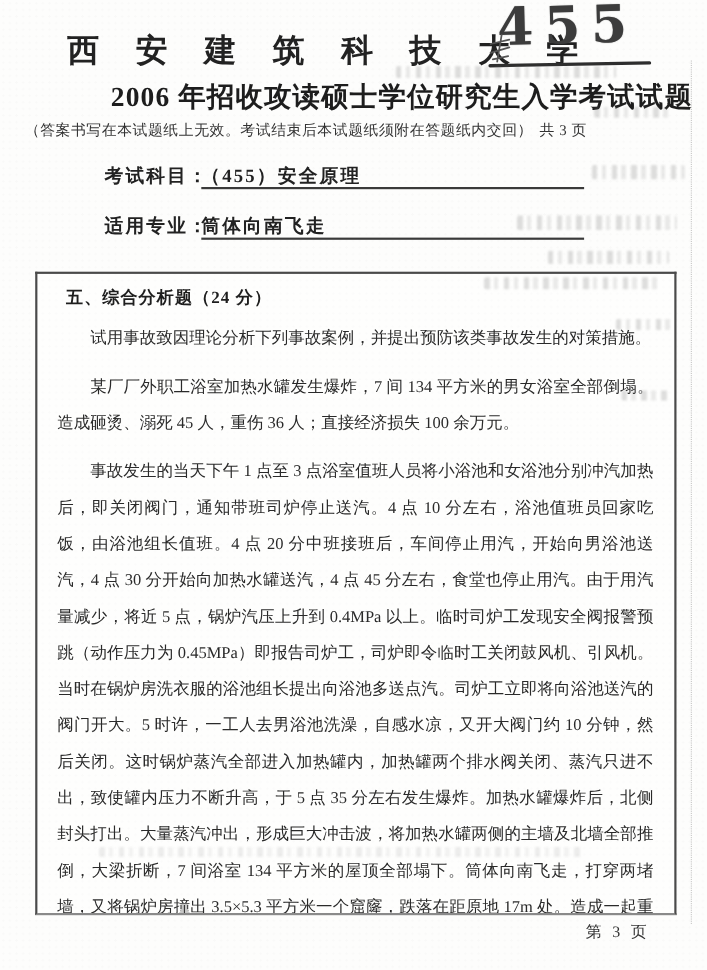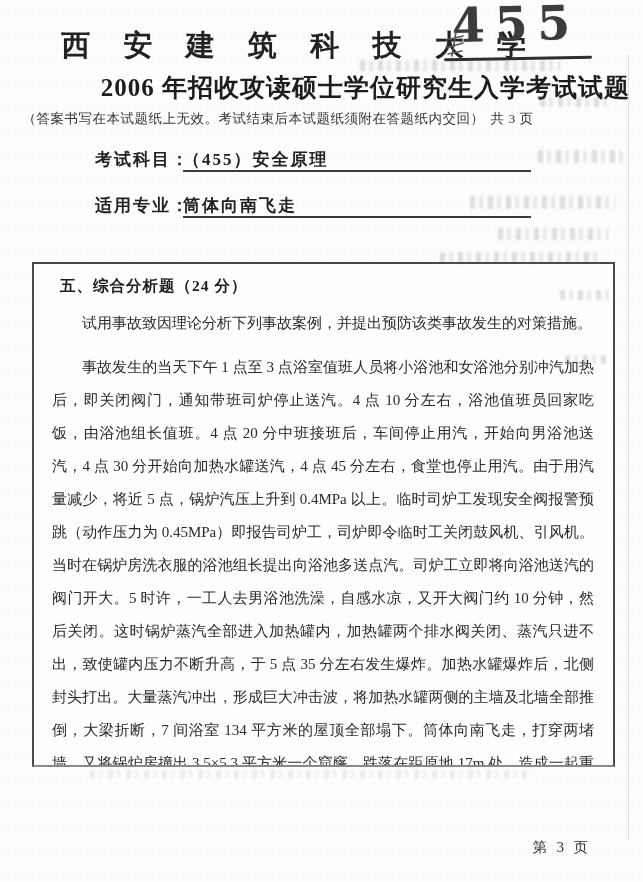--- a/index.html
+++ b/index.html
@@ -60,21 +60,21 @@
   .field .rule{
     position:absolute;left:88px;top:22px;width:348px;height:2px;
     background:#3a3a3a;
   }
   .field .value{
     position:absolute;left:88px;top:0;width:348px;
     font-weight:bold;letter-spacing:2px;
   }
   
   .qbox{
-    position:absolute;left:32px;top:262px;width:583px;height:505px;
+    position:absolute;left:32px;top:247px;width:583px;height:585px;
     border:2px solid #4a4a4a;
     border-bottom-color:#8a8a8a;
     box-sizing:border-box;
     background:rgba(255,255,255,.35);
     overflow:hidden;
   }
   .qbox .heading{
     margin:12px 0 0 26px;
     font-size:15.5px;font-weight:bold;color:#1e1e1e;
     letter-spacing:1px;line-height:20px;
@@ -142,20 +142,21 @@
   <div class="field major">
     <span class="label">适用专业：</span>
     <span class="rule"></span>
     <span class="value">筒体向南飞走</span>
   </div>
 
   <div class="qbox">
     <div class="heading">五、综合分析题（24 分）</div>
     <div class="body">
       <p>试用事故致因理论分析下列事故案例，并提出预防该类事故发生的对策措施。</p>
+      <p>某厂厂外职工浴室加热水罐发生爆炸，7 间 134 平方米的男女浴室全部倒塌。造成砸烫、溺死 45 人，重伤 36 人；直接经济损失 100 余万元。</p>
       <p>事故发生的当天下午 1 点至 3 点浴室值班人员将小浴池和女浴池分别冲汽加热后，即关闭阀门，通知带班司炉停止送汽。4 点 10 分左右，浴池值班员回家吃饭，由浴池组长值班。4 点 20 分中班接班后，车间停止用汽，开始向男浴池送汽，4 点 30 分开始向加热水罐送汽，4 点 45 分左右，食堂也停止用汽。由于用汽量减少，将近 5 点，锅炉汽压上升到 0.4MPa 以上。临时司炉工发现安全阀报警预跳（动作压力为 0.45MPa）即报告司炉工，司炉即令临时工关闭鼓风机、引风机。当时在锅炉房洗衣服的浴池组长提出向浴池多送点汽。司炉工立即将向浴池送汽的阀门开大。5 时许，一工人去男浴池洗澡，自感水凉，又开大阀门约 10 分钟，然后关闭。这时锅炉蒸汽全部进入加热罐内，加热罐两个排水阀关闭、蒸汽只进不出，致使罐内压力不断升高，于 5 点 35 分左右发生爆炸。加热水罐爆炸后，北侧封头打出。大量蒸汽冲出，形成巨大冲击波，将加热水罐两侧的主墙及北墙全部推倒，大梁折断，7 间浴室 134 平方米的屋顶全部塌下。筒体向南飞走，打穿两堵墙，又将锅炉房撞出 3.5×5.3 平方米一个窟窿，跌落在距原地 17m 处。造成一起重大恶性事故。</p>
     </div>
   </div>
 
   <div class="page-num">第 3 页</div>
 
   <div class="edge-line"></div>
   <div class="ghost g1"></div>
   <div class="ghost g2"></div>
   <div class="ghost g3"></div>

